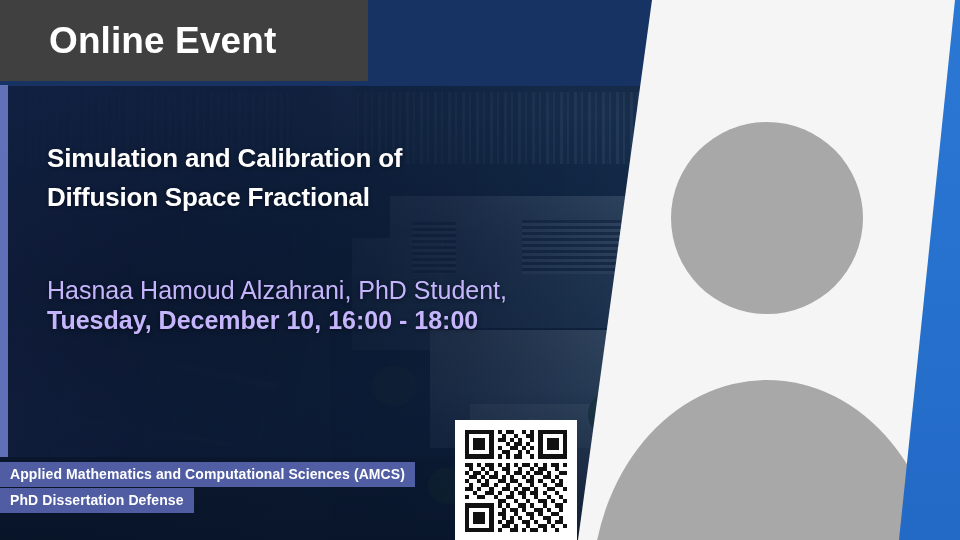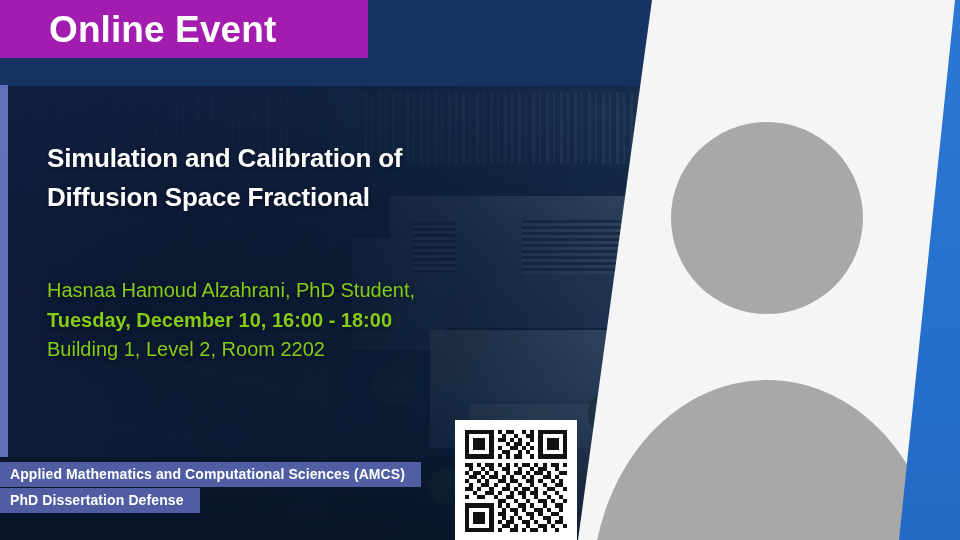--- a/index.html
+++ b/index.html
@@ -122,50 +122,50 @@
 
   
   .overlay-panel {
     position:absolute; left:0; top:85px; width:620px; height:372px;
     background:linear-gradient(100deg, rgba(30,44,96,.30) 0%, rgba(22,40,86,.12) 55%, rgba(20,40,86,0) 100%);
     border-left:8px solid rgba(104,120,196,.92);
   }
 
   
   .gold-banner {
-    position:absolute; left:0; top:0; width:368px; height:58px;
-    background:#a21caf; display:flex; align-items:center;
+    position:absolute; left:0; top:0; width:368px; height:81px;
+    background:#404040; display:flex; align-items:center;
   }
   .gold-banner .label {
     color:#ffffff; font-size:37px; font-weight:700; letter-spacing:.1px;
     padding-left:49px; line-height:1;
   }
 
   
   .title {
     position:absolute; left:47px; top:139px; width:560px;
     color:#ffffff; font-size:26px; font-weight:700; line-height:39px;
     letter-spacing:-.2px; text-shadow:0 1px 4px rgba(0,0,0,.45);
   }
   .title div { white-space:nowrap; }
 
   
   .details {
     position:absolute; left:47px; top:276px; width:560px;
-    color:#84cc16; font-size:20px; line-height:29.5px;
+    color:#c4b5fd; font-size:25px; line-height:29.5px;
     text-shadow:0 1px 4px rgba(0,0,0,.5);
   }
   .details .bold { font-weight:700; }
 
   
   .badges { position:absolute; left:0; top:462px; }
   .badge {
     display:inline-block; background:rgba(90,104,180,.88);
     color:#ffffff; font-size:14px; font-weight:700; letter-spacing:.1px;
-    padding:4px 16px 5px 10px; white-space:nowrap;
+    padding:4px 10px 5px 10px; white-space:nowrap;
   }
   .badge-row2 { margin-top:1px; }
 
   
   .qr-card {
     position:absolute; left:455px; top:420px; width:122px; height:124px;
     background:#ffffff; padding:10px;
   }
   .qr-card svg { display:block; width:102px; height:102px; }
 
@@ -234,21 +234,20 @@
   </div>
 
   <div class="title">
     <div>Simulation and Calibration of</div>
     <div>Diffusion Space Fractional</div>
   </div>
 
   <div class="details">
     <div>Hasnaa Hamoud Alzahrani, PhD Student,</div>
     <div class="bold">Tuesday, December 10, 16:00 - 18:00</div>
-    <div>Building 1, Level 2, Room 2202</div>
   </div>
 
   <div class="badges">
     <div><span class="badge">Applied Mathematics and Computational Sciences (AMCS)</span></div>
     <div class="badge-row2"><span class="badge">PhD Dissertation Defense</span></div>
   </div>
 
   <div class="qr-card">
     <svg viewBox="0 0 25 25" shape-rendering="crispEdges">
       <rect width="25" height="25" fill="#ffffff"></rect>

